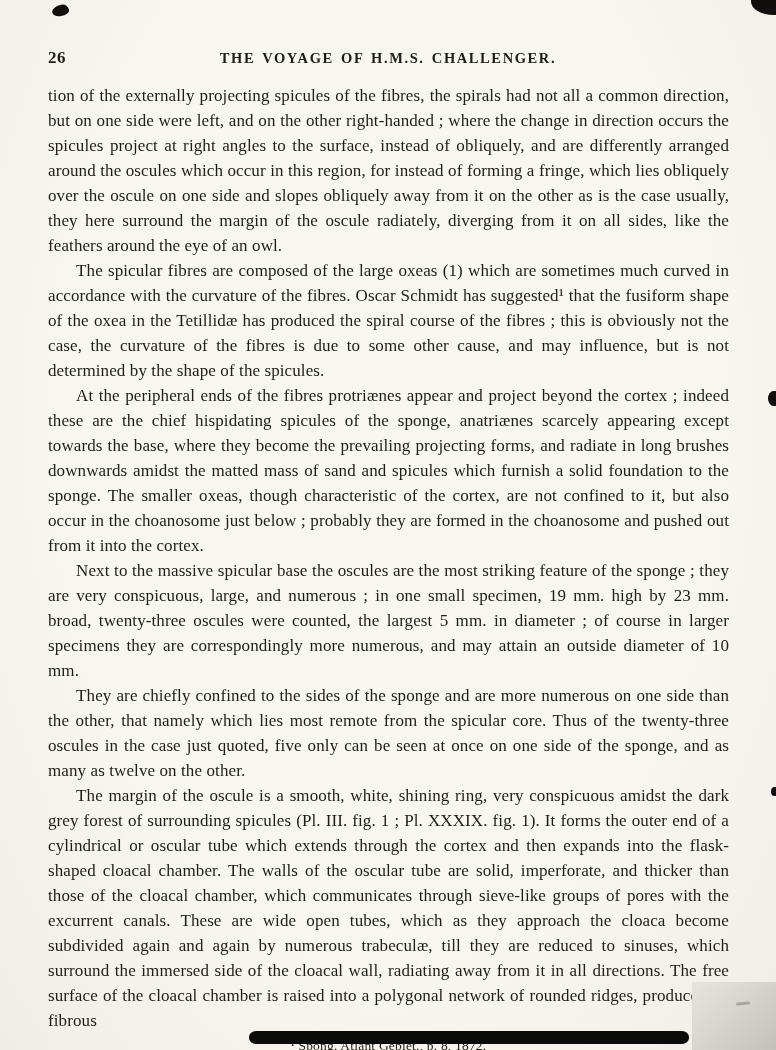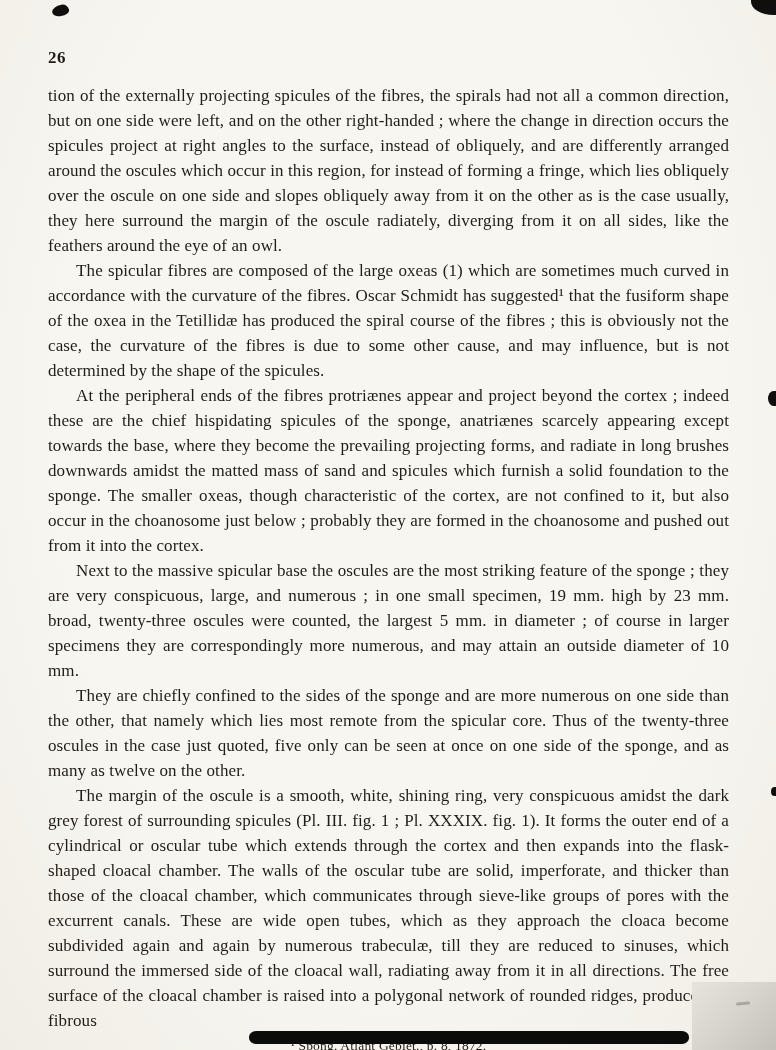--- a/index.html
+++ b/index.html
@@ -131,20 +131,21 @@
     transform: rotate(-6deg);
   }
 </style>
 </head>
 <body>
 
 <div class="page">
 
   <div class="header-row">
     <span class="page-number">26</span>
+    <div class="running-header">THE VOYAGE OF H.M.S. CHALLENGER.</div>
   </div>
 
   <div class="body-text">
     <p class="no-indent">tion of the externally projecting spicules of the fibres, the spirals had not all a common direction, but on one side were left, and on the other right-handed ; where the change in direction occurs the spicules project at right angles to the surface, instead of obliquely, and are differently arranged around the oscules which occur in this region, for instead of forming a fringe, which lies obliquely over the oscule on one side and slopes obliquely away from it on the other as is the case usually, they here surround the margin of the oscule radiately, diverging from it on all sides, like the feathers around the eye of an owl.</p>
     <p>The spicular fibres are composed of the large oxeas (1) which are sometimes much curved in accordance with the curvature of the fibres.  Oscar Schmidt has suggested¹ that the fusiform shape of the oxea in the Tetillidæ has produced the spiral course of the fibres ; this is obviously not the case, the curvature of the fibres is due to some other cause, and may influence, but is not determined by the shape of the spicules.</p>
     <p>At the peripheral ends of the fibres protriænes appear and project beyond the cortex ; indeed these are the chief hispidating spicules of the sponge, anatriænes scarcely appearing except towards the base, where they become the prevailing projecting forms, and radiate in long brushes downwards amidst the matted mass of sand and spicules which furnish a solid foundation to the sponge.  The smaller oxeas, though characteristic of the cortex, are not confined to it, but also occur in the choanosome just below ; probably they are formed in the choanosome and pushed out from it into the cortex.</p>
     <p>Next to the massive spicular base the oscules are the most striking feature of the sponge ; they are very conspicuous, large, and numerous ; in one small specimen, 19 mm. high by 23 mm. broad, twenty-three oscules were counted, the largest 5 mm. in diameter ; of course in larger specimens they are correspondingly more numerous, and may attain an outside diameter of 10 mm.</p>
     <p>They are chiefly confined to the sides of the sponge and are more numerous on one side than the other, that namely which lies most remote from the spicular core.  Thus of the twenty-three oscules in the case just quoted, five only can be seen at once on one side of the sponge, and as many as twelve on the other.</p>
     <p>The margin of the oscule is a smooth, white, shining ring, very conspicuous amidst the dark grey forest of surrounding spicules (Pl. III. fig. 1 ; Pl. XXXIX. fig. 1).  It forms the outer end of a cylindrical or oscular tube which extends through the cortex and then expands into the flask-shaped cloacal chamber.  The walls of the oscular tube are solid, imperforate, and thicker than those of the cloacal chamber, which communicates through sieve-like groups of pores with the excurrent canals.  These are wide open tubes, which as they approach the cloaca become subdivided again and again by numerous trabeculæ, till they are reduced to sinuses, which surround the immersed side of the cloacal wall, radiating away from it in all directions.  The free surface of the cloacal chamber is raised into a polygonal network of rounded ridges, produced by fibrous</p>
     <p class="footnote">¹ Spong. Atlant Gebiet., p. 8, 1872.</p>

